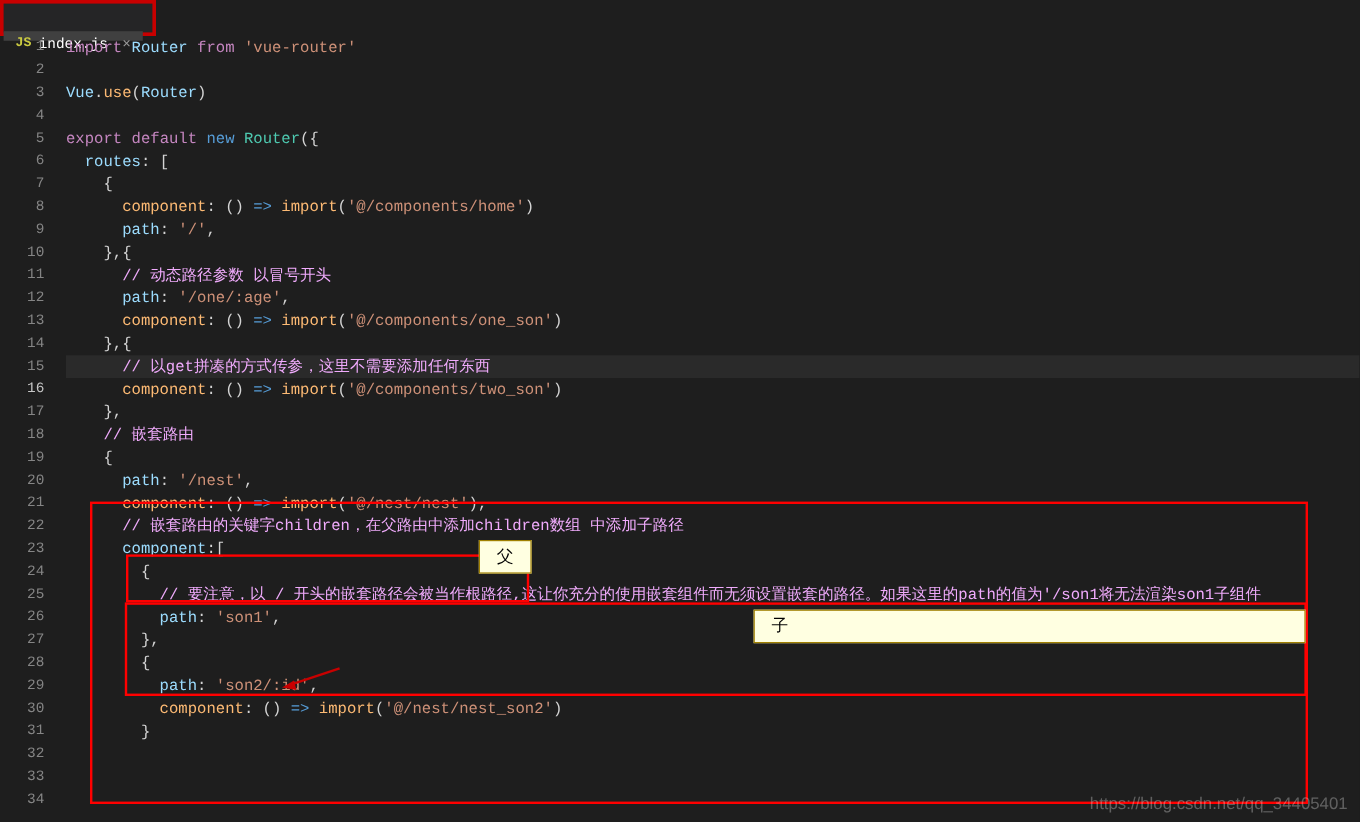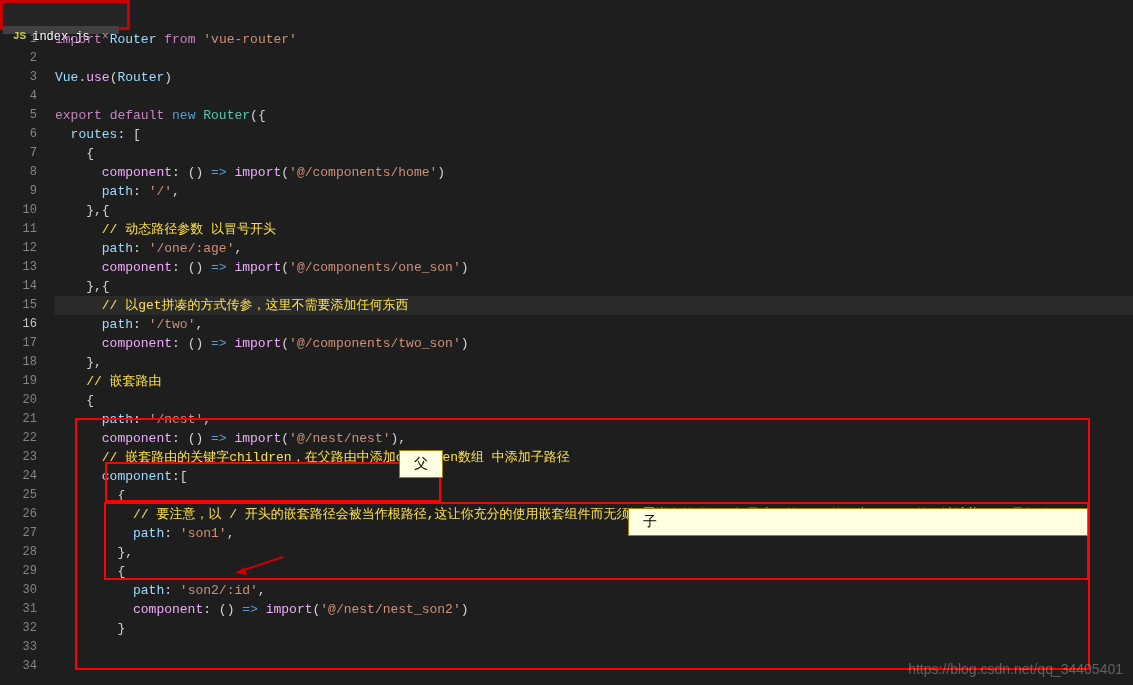--- a/index.html
+++ b/index.html
@@ -50,25 +50,25 @@
 .gutter .ln { height: 19px; line-height: 19px; font-size: 12px; }
 .gutter .ln.active { color: #c6c6c6; }
 .code {
   flex: 1;
   position: relative;
 }
 .line { height: 19px; line-height: 19px; white-space: pre; }
 .line.active { background: #2a2a2a; }
 .kw { color: #c586c0; }
 .var { color: #9cdcfe; }
-.func { color: #f0abfc; }
+.func { color: #fdba74; }
 .str { color: #ce9178; }
 .new { color: #569cd6; margin-top: 12px; }
 .cls { color: #4ec9b0; }
-.comment { color: #fde047; margin-top: 30px; }
+.comment { color: #f0abfc; margin-top: 30px; }
 
 .annot-box1 {
   position: absolute;
   border: 2px solid #ff0000;
   left: 75px;
   top: 418px;
   width: 1015px;
   height: 252px;
   pointer-events: none;
 }
@@ -187,21 +187,20 @@
     <div class="line">  <span class="var">routes</span>: [</div>
     <div class="line">    {</div>
     <div class="line">      <span class="func">component</span>: () <span class="new">=&gt;</span> <span class="func">import</span>(<span class="str">'@/components/home'</span>)</div>
     <div class="line">      <span class="var">path</span>: <span class="str">'/'</span>,</div>
     <div class="line">    },{</div>
     <div class="line">      <span class="comment">// 动态路径参数 以冒号开头</span></div>
     <div class="line">      <span class="var">path</span>: <span class="str">'/one/:age'</span>,</div>
     <div class="line">      <span class="func">component</span>: () <span class="new">=&gt;</span> <span class="func">import</span>(<span class="str">'@/components/one_son'</span>)</div>
     <div class="line">    },{</div>
     <div class="line active">      <span class="comment">// 以get拼凑的方式传参，这里不需要添加任何东西</span></div>
-    <div class="line">      <span class="var">path</span>: <span class="str">'/two'</span>,</div>
     <div class="line">      <span class="func">component</span>: () <span class="new">=&gt;</span> <span class="func">import</span>(<span class="str">'@/components/two_son'</span>)</div>
     <div class="line">    },</div>
     <div class="line">    <span class="comment">// 嵌套路由</span></div>
     <div class="line">    {</div>
     <div class="line">      <span class="var">path</span>: <span class="str">'/nest'</span>,</div>
     <div class="line">      <span class="func">component</span>: () <span class="new">=&gt;</span> <span class="func">import</span>(<span class="str">'@/nest/nest'</span>),</div>
     <div class="line">      <span class="comment">// 嵌套路由的关键字children，在父路由中添加children数组 中添加子路径</span></div>
     <div class="line">      <span class="var">component</span>:[</div>
     <div class="line">        {</div>
     <div class="line">          <span class="comment">// 要注意，以 / 开头的嵌套路径会被当作根路径,这让你充分的使用嵌套组件而无须设置嵌套的路径。如果这里的path的值为'/son1将无法渲染son1子组件</span></div>

